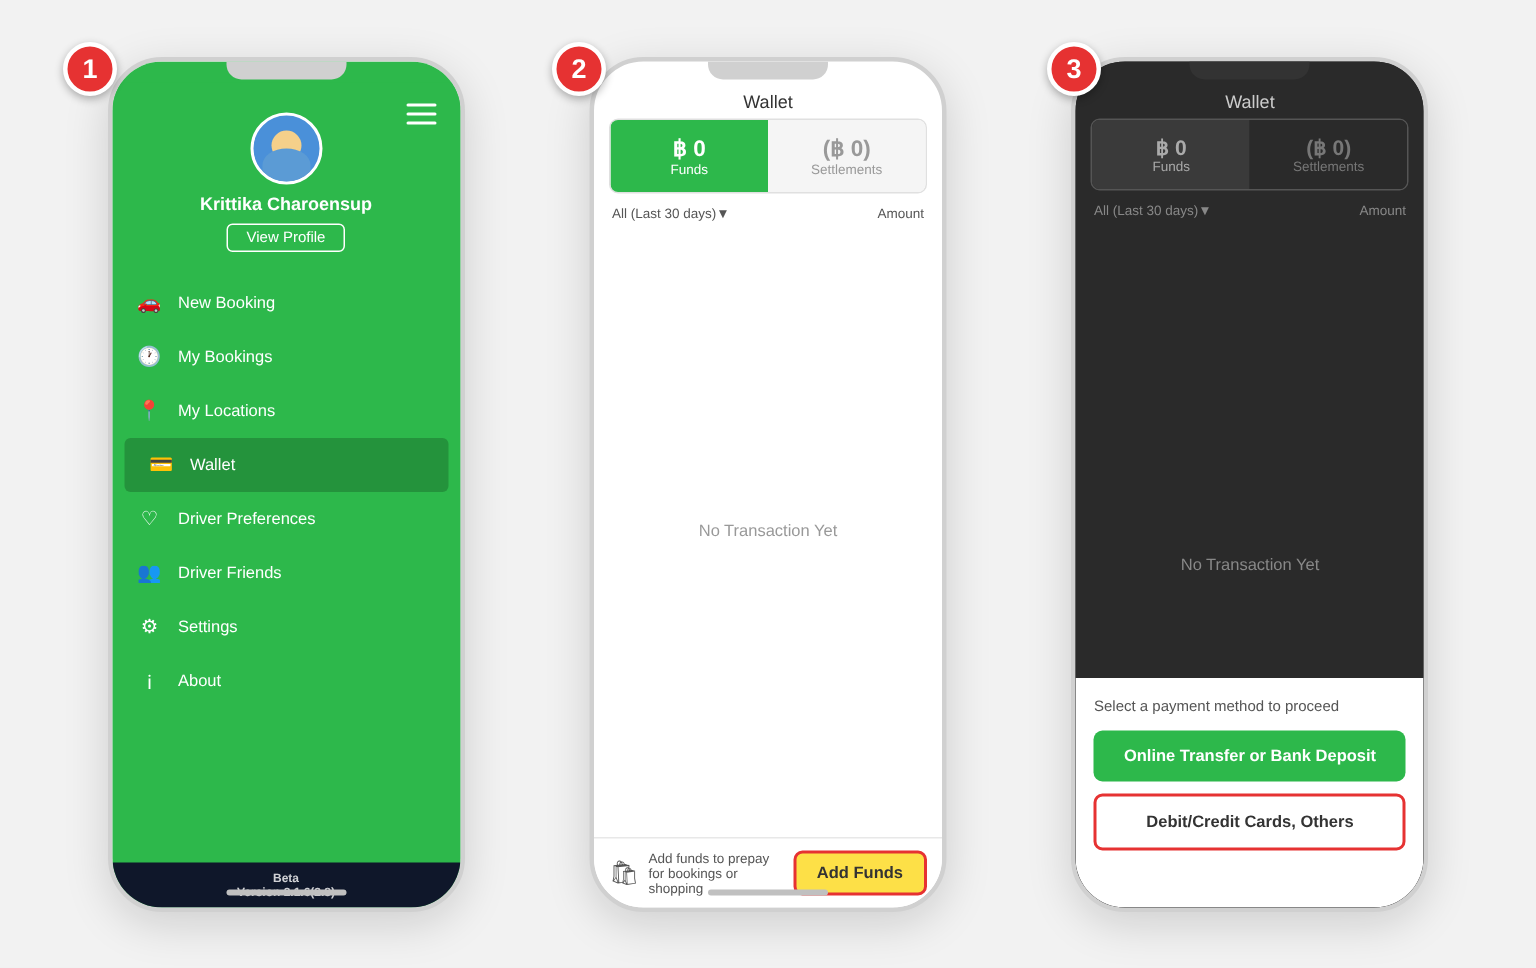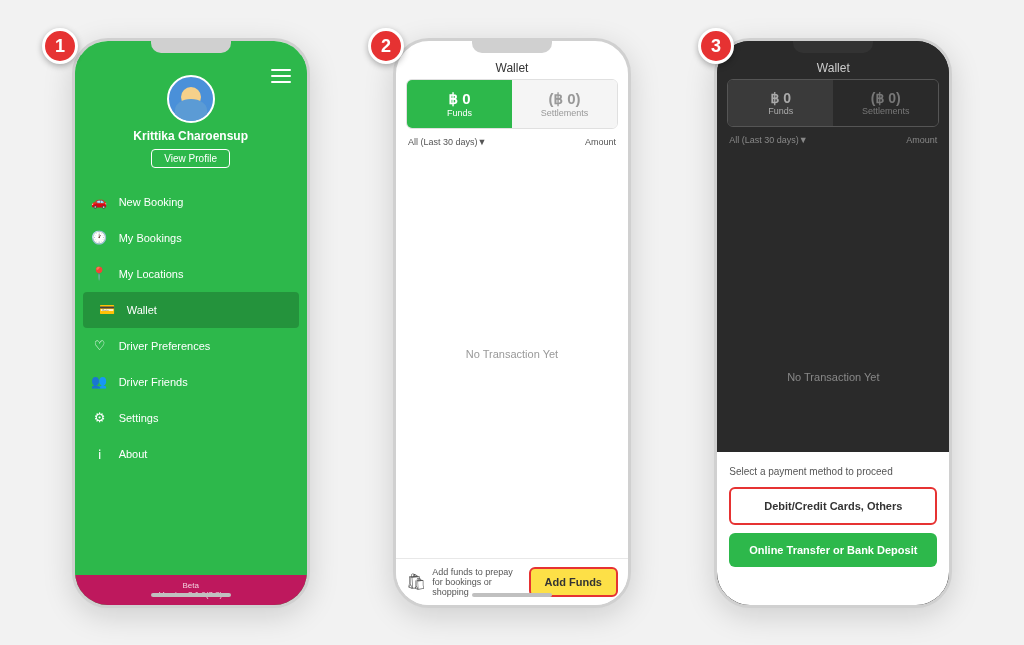--- a/index.html
+++ b/index.html
@@ -135,25 +135,26 @@
       background: rgba(0,0,0,0.2);
       border-radius: 4px;
       margin: 0 8px;
     }
     .menu-icon {
       width: 18px; height: 18px;
       display: flex; align-items: center; justify-content: center;
       font-size: 13px;
     }
     .menu-bottom {
-      background: #be185d;
+      background: #0f172a;
       padding: 6px;
       text-align: center;
       font-size: 8px;
       color: rgba(255,255,255,0.8);
+      font-weight: bold;
     }
 
     
     .phone-wallet {
       flex: 1;
       display: flex;
       flex-direction: column;
       padding-top: 14px;
     }
     .wallet-topbar {
@@ -453,20 +454,20 @@
       <div class="p3-filter-row">
         <span>All (Last 30 days)▼</span>
         <span>Amount</span>
       </div>
       <div class="p3-content">
         <span>No Transaction Yet</span>
       </div>
 
       <div class="payment-sheet">
         <div class="payment-sheet-title">Select a payment method to proceed</div>
+        <button class="payment-btn payment-btn-green">Online Transfer or Bank Deposit</button>
         <button class="payment-btn payment-btn-outline">Debit/Credit Cards, Others</button>
-        <button class="payment-btn payment-btn-green">Online Transfer or Bank Deposit</button>
       </div>
     </div>
     <div class="phone-home" style="background:#555;"></div>
   </div>
 
 </div>
 
 </body></html>

